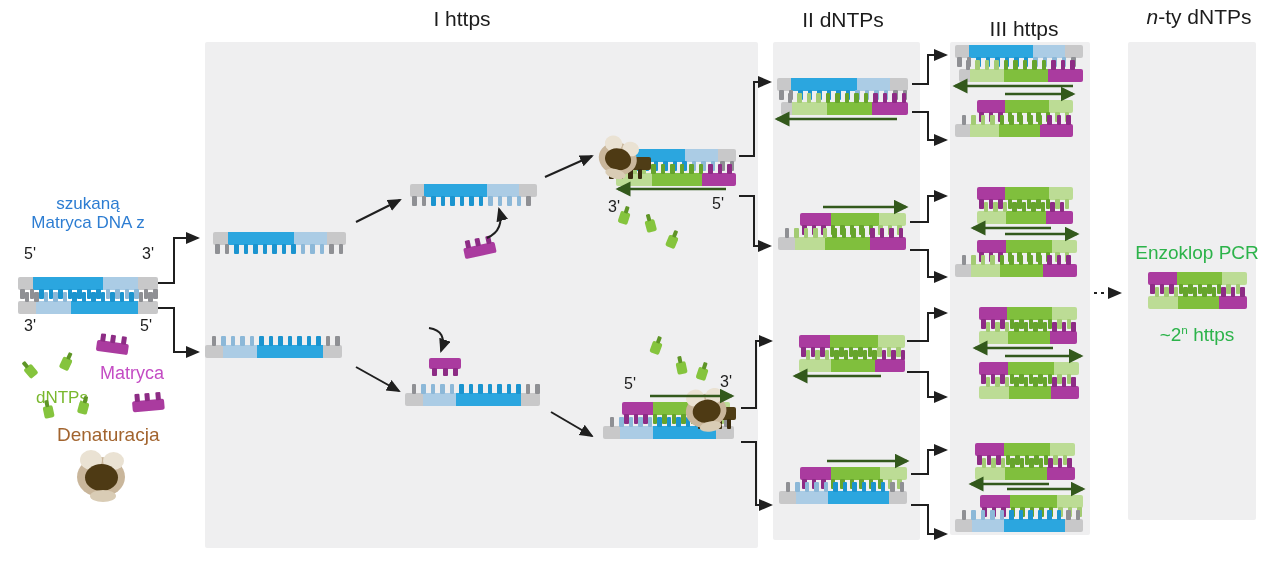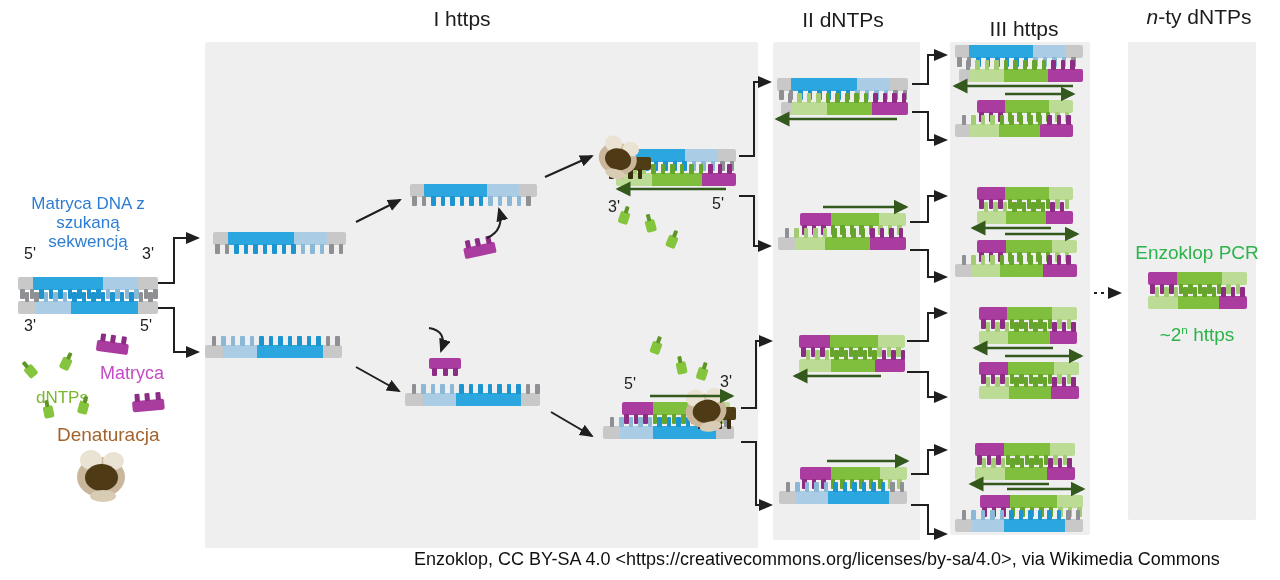--- a/index.html
+++ b/index.html
@@ -45,29 +45,27 @@
   <div class="step" style="left:404px;top:69px">
     <span class="stepnum">2</span>
     <span>Annealing</span>
   </div>
   <div class="step" style="left:600px;top:69px">
     <span class="stepnum">3</span>
     <span>Wydłużanie</span>
   </div>
 
   <div class="legend-title" style="color:#2d7dd2">
+    <div>szukaną</div>
     <div>Matryca DNA z</div>
-    <div>szukaną</div>
-    <div>sekwencją</div>
   </div>
   <div class="legend-word" style="left:100px;top:363px;font-size:18px;color:#c44cc4">Matryca</div>
   <div class="legend-word" style="left:36px;top:388px;font-size:17px;color:#7ab82e">dNTPs</div>
   <div class="legend-word" style="left:57px;top:424px;font-size:19px;color:#a2642e">Denaturacja</div>
 
-  <div class="attrib">Enzoklop, CC BY-SA 4.0 &lt;https://creativecommons.org/licenses/by-sa/4.0&gt;, via Wikimedia Commons</div>
 <div class="panel" style="left: 205px; top: 42px; width: 553px; height: 506px;"></div>
     <div class="panel" style="left: 773px; top: 42px; width: 147px; height: 498px;"></div>
     <div class="panel" style="left: 950px; top: 42px; width: 140px; height: 493px;"></div>
     <div class="panel" style="left: 1128px; top: 42px; width: 128px; height: 478px;"></div>
     <div class="strand" style="left: 18px; top: 277px; width: 140px; height: 25px;">
       <div class="bar" style="background: linear-gradient(90deg, rgb(200, 200, 201) 0%, rgb(200, 200, 201) 11%, rgb(43, 166, 223) 11%, rgb(43, 166, 223) 61%, rgb(171, 204, 229) 61%, rgb(171, 204, 229) 86%, rgb(200, 200, 201) 86%, rgb(200, 200, 201) 100%); top: 0px;"></div>
       <div class="tooth" style="left: 2px; top: 12px; background: rgb(143, 144, 148);"></div>
       <div class="tooth" style="left: 11.5px; top: 12px; background: rgb(143, 144, 148);"></div>
       <div class="tooth" style="left: 21px; top: 12px; background: rgb(27, 148, 207);"></div>
       <div class="tooth" style="left: 30.5px; top: 12px; background: rgb(27, 148, 207);"></div>

